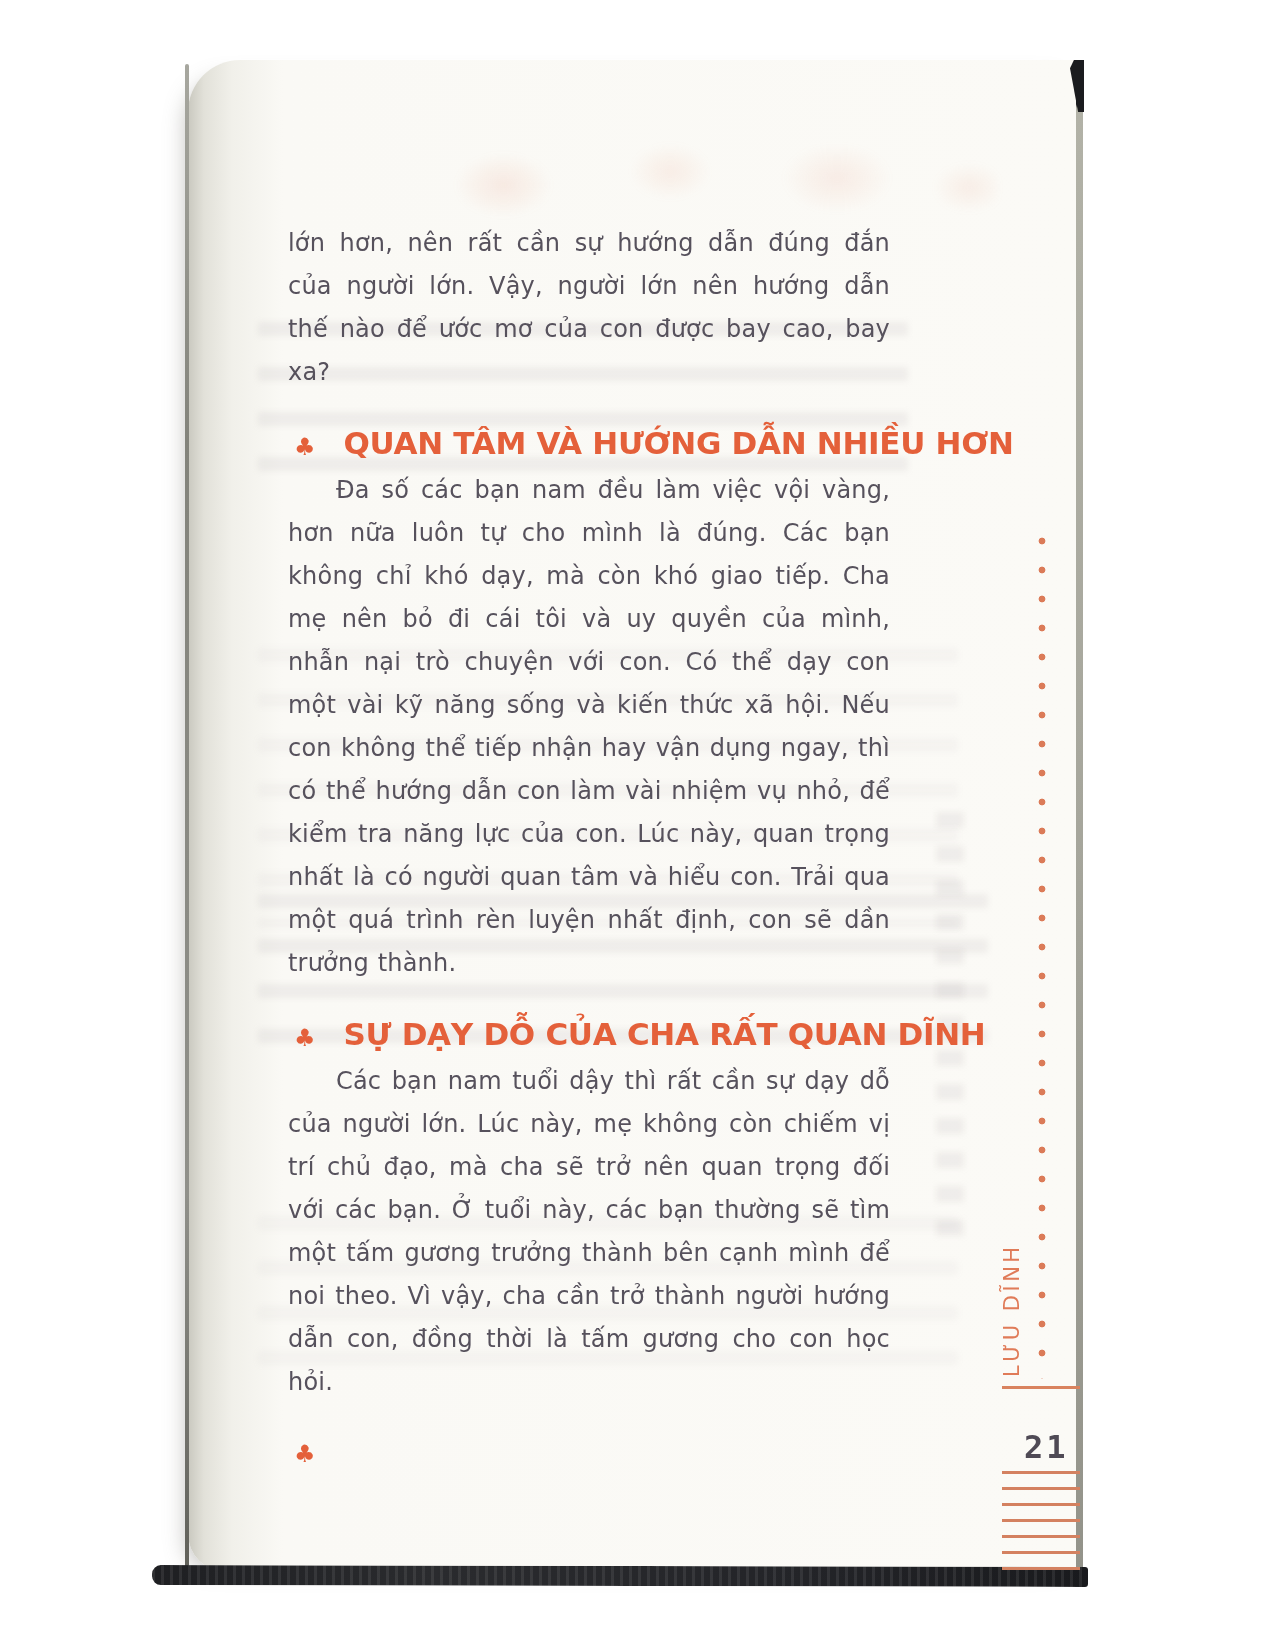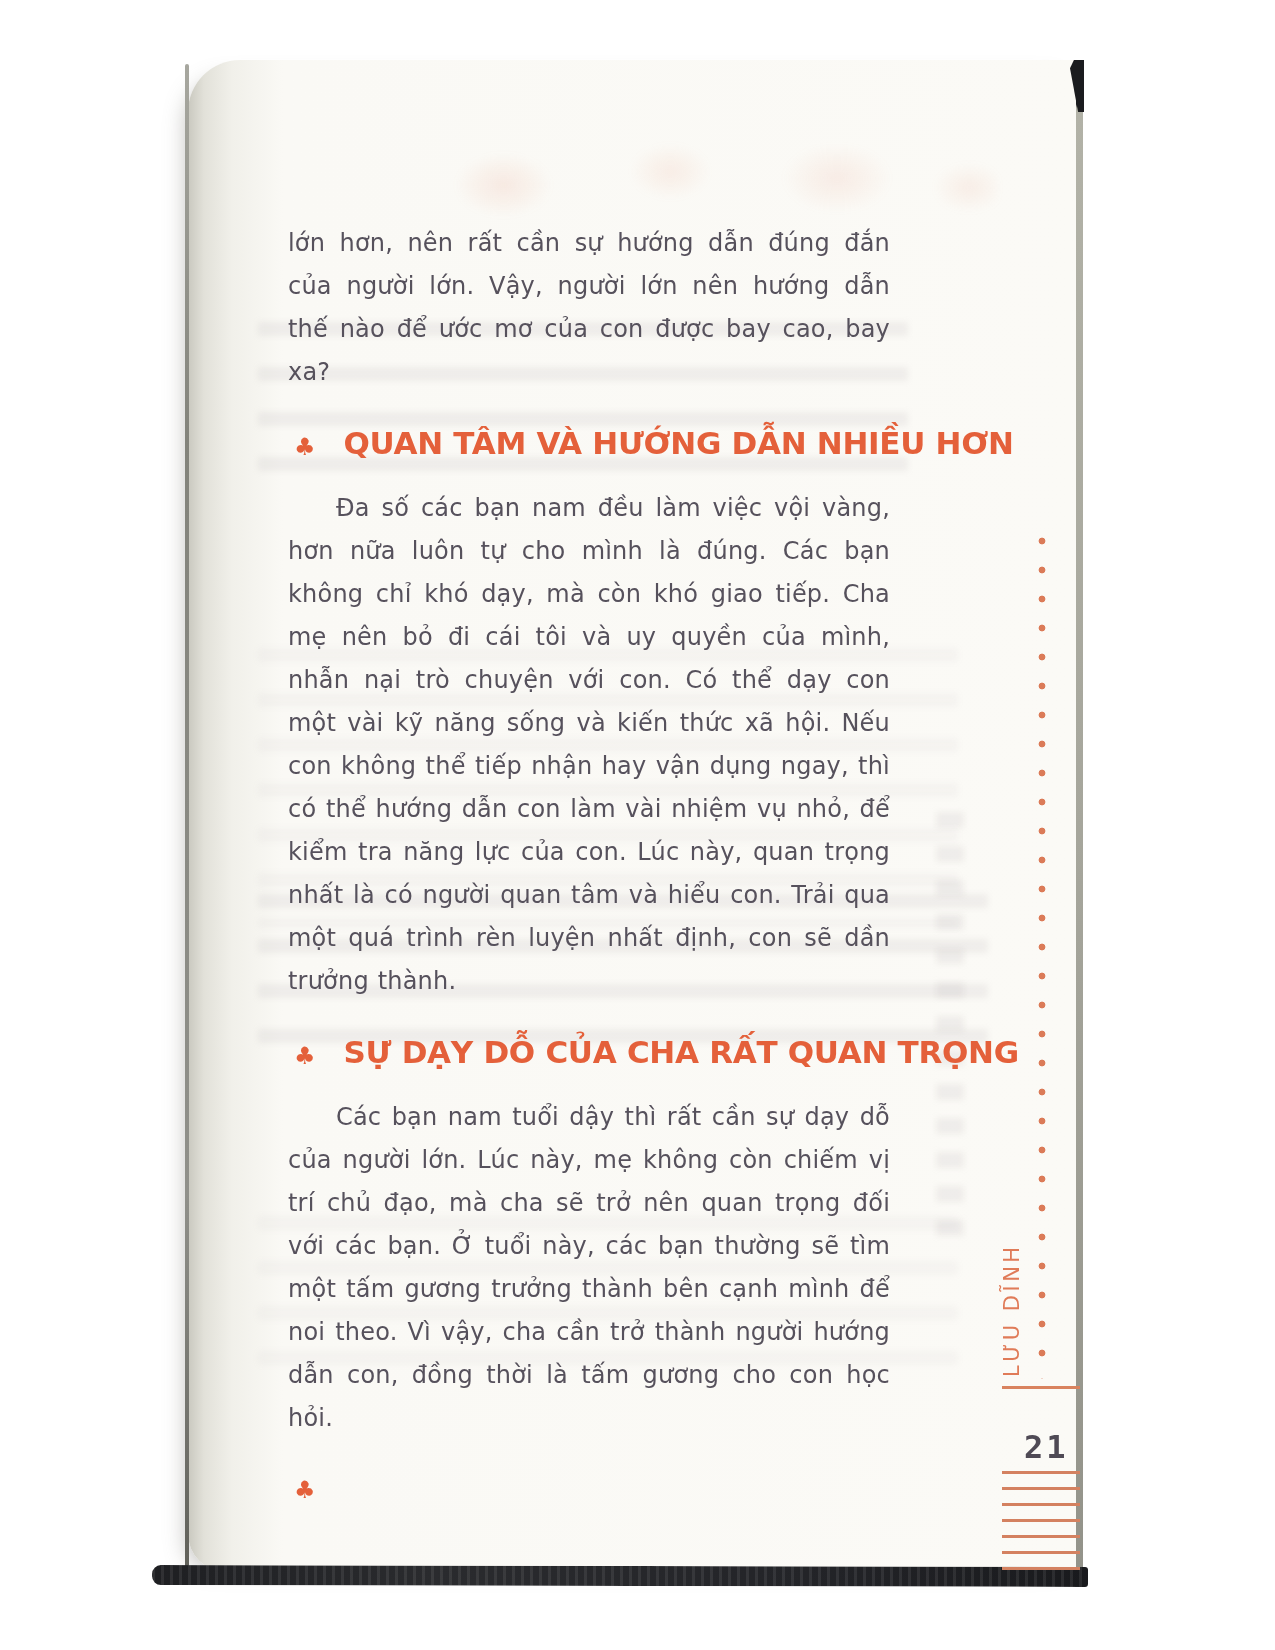--- a/index.html
+++ b/index.html
@@ -56,21 +56,21 @@
     background:repeating-linear-gradient(0deg,rgba(160,150,156,.12) 0 16px,transparent 16px 34px);}
   .g-bot{left:70px;top:1156px;width:700px;height:150px;opacity:.5;}
 
   
   .content{position:absolute;left:100px;top:0;width:602px;z-index:2;color:#56515c;}
   .para{
     margin:0;font-size:24px;line-height:43px;text-align:justify;
     letter-spacing:.2px;word-spacing:1px;
   }
   .para.intro{margin-top:162px;}
-  .para.body{margin-top:18px;text-indent:48px;}
+  .para.body{text-indent:48px;}
   .heading{
     display:flex;align-items:baseline;gap:28px;padding-left:6px;
     margin-top:26px;color:#e4603a;font-weight:bold;white-space:nowrap;line-height:46px;
   }
   .club{font-size:24px;flex:0 0 auto;transform:translateY(1px);}
   .heading-text{font-size:31px;letter-spacing:-.3px;}
 
   
   .dotted-line{
     position:absolute;left:850px;top:477px;width:8px;height:842px;z-index:2;
@@ -110,21 +110,21 @@
       <p class="para intro">lớn hơn, nên rất cần sự hướng dẫn đúng đắn của người lớn. Vậy, người lớn nên hướng dẫn thế nào để ước mơ của con được bay cao, bay xa?</p>
 
       <div class="heading">
         <span class="club">♣</span>
         <span class="heading-text">QUAN TÂM VÀ HƯỚNG DẪN NHIỀU HƠN</span>
       </div>
       <p class="para body">Đa số các bạn nam đều làm việc vội vàng, hơn nữa luôn tự cho mình là đúng. Các bạn không chỉ khó dạy, mà còn khó giao tiếp. Cha mẹ nên bỏ đi cái tôi và uy quyền của mình, nhẫn nại trò chuyện với con. Có thể dạy con một vài kỹ năng sống và kiến thức xã hội. Nếu con không thể tiếp nhận hay vận dụng ngay, thì có thể hướng dẫn con làm vài nhiệm vụ nhỏ, để kiểm tra năng lực của con. Lúc này, quan trọng nhất là có người quan tâm và hiểu con. Trải qua một quá trình rèn luyện nhất định, con sẽ dần trưởng thành.</p>
 
       <div class="heading">
         <span class="club">♣</span>
-        <span class="heading-text">SỰ DẠY DỖ CỦA CHA RẤT QUAN TRỌNG</span>
+        <span class="heading-text">SỰ DẠY DỖ CỦA CHA RẤT QUAN DĨNH</span>
       </div>
       <p class="para body">Các bạn nam tuổi dậy thì rất cần sự dạy dỗ của người lớn. Lúc này, mẹ không còn chiếm vị trí chủ đạo, mà cha sẽ trở nên quan trọng đối với các bạn. Ở tuổi này, các bạn thường sẽ tìm một tấm gương trưởng thành bên cạnh mình để noi theo. Vì vậy, cha cần trở thành người hướng dẫn con, đồng thời là tấm gương cho con học hỏi.</p>
 
       <div class="heading">
         <span class="club">♣</span>
       </div>
 
     </div>
 
     <div class="dotted-line"></div>

